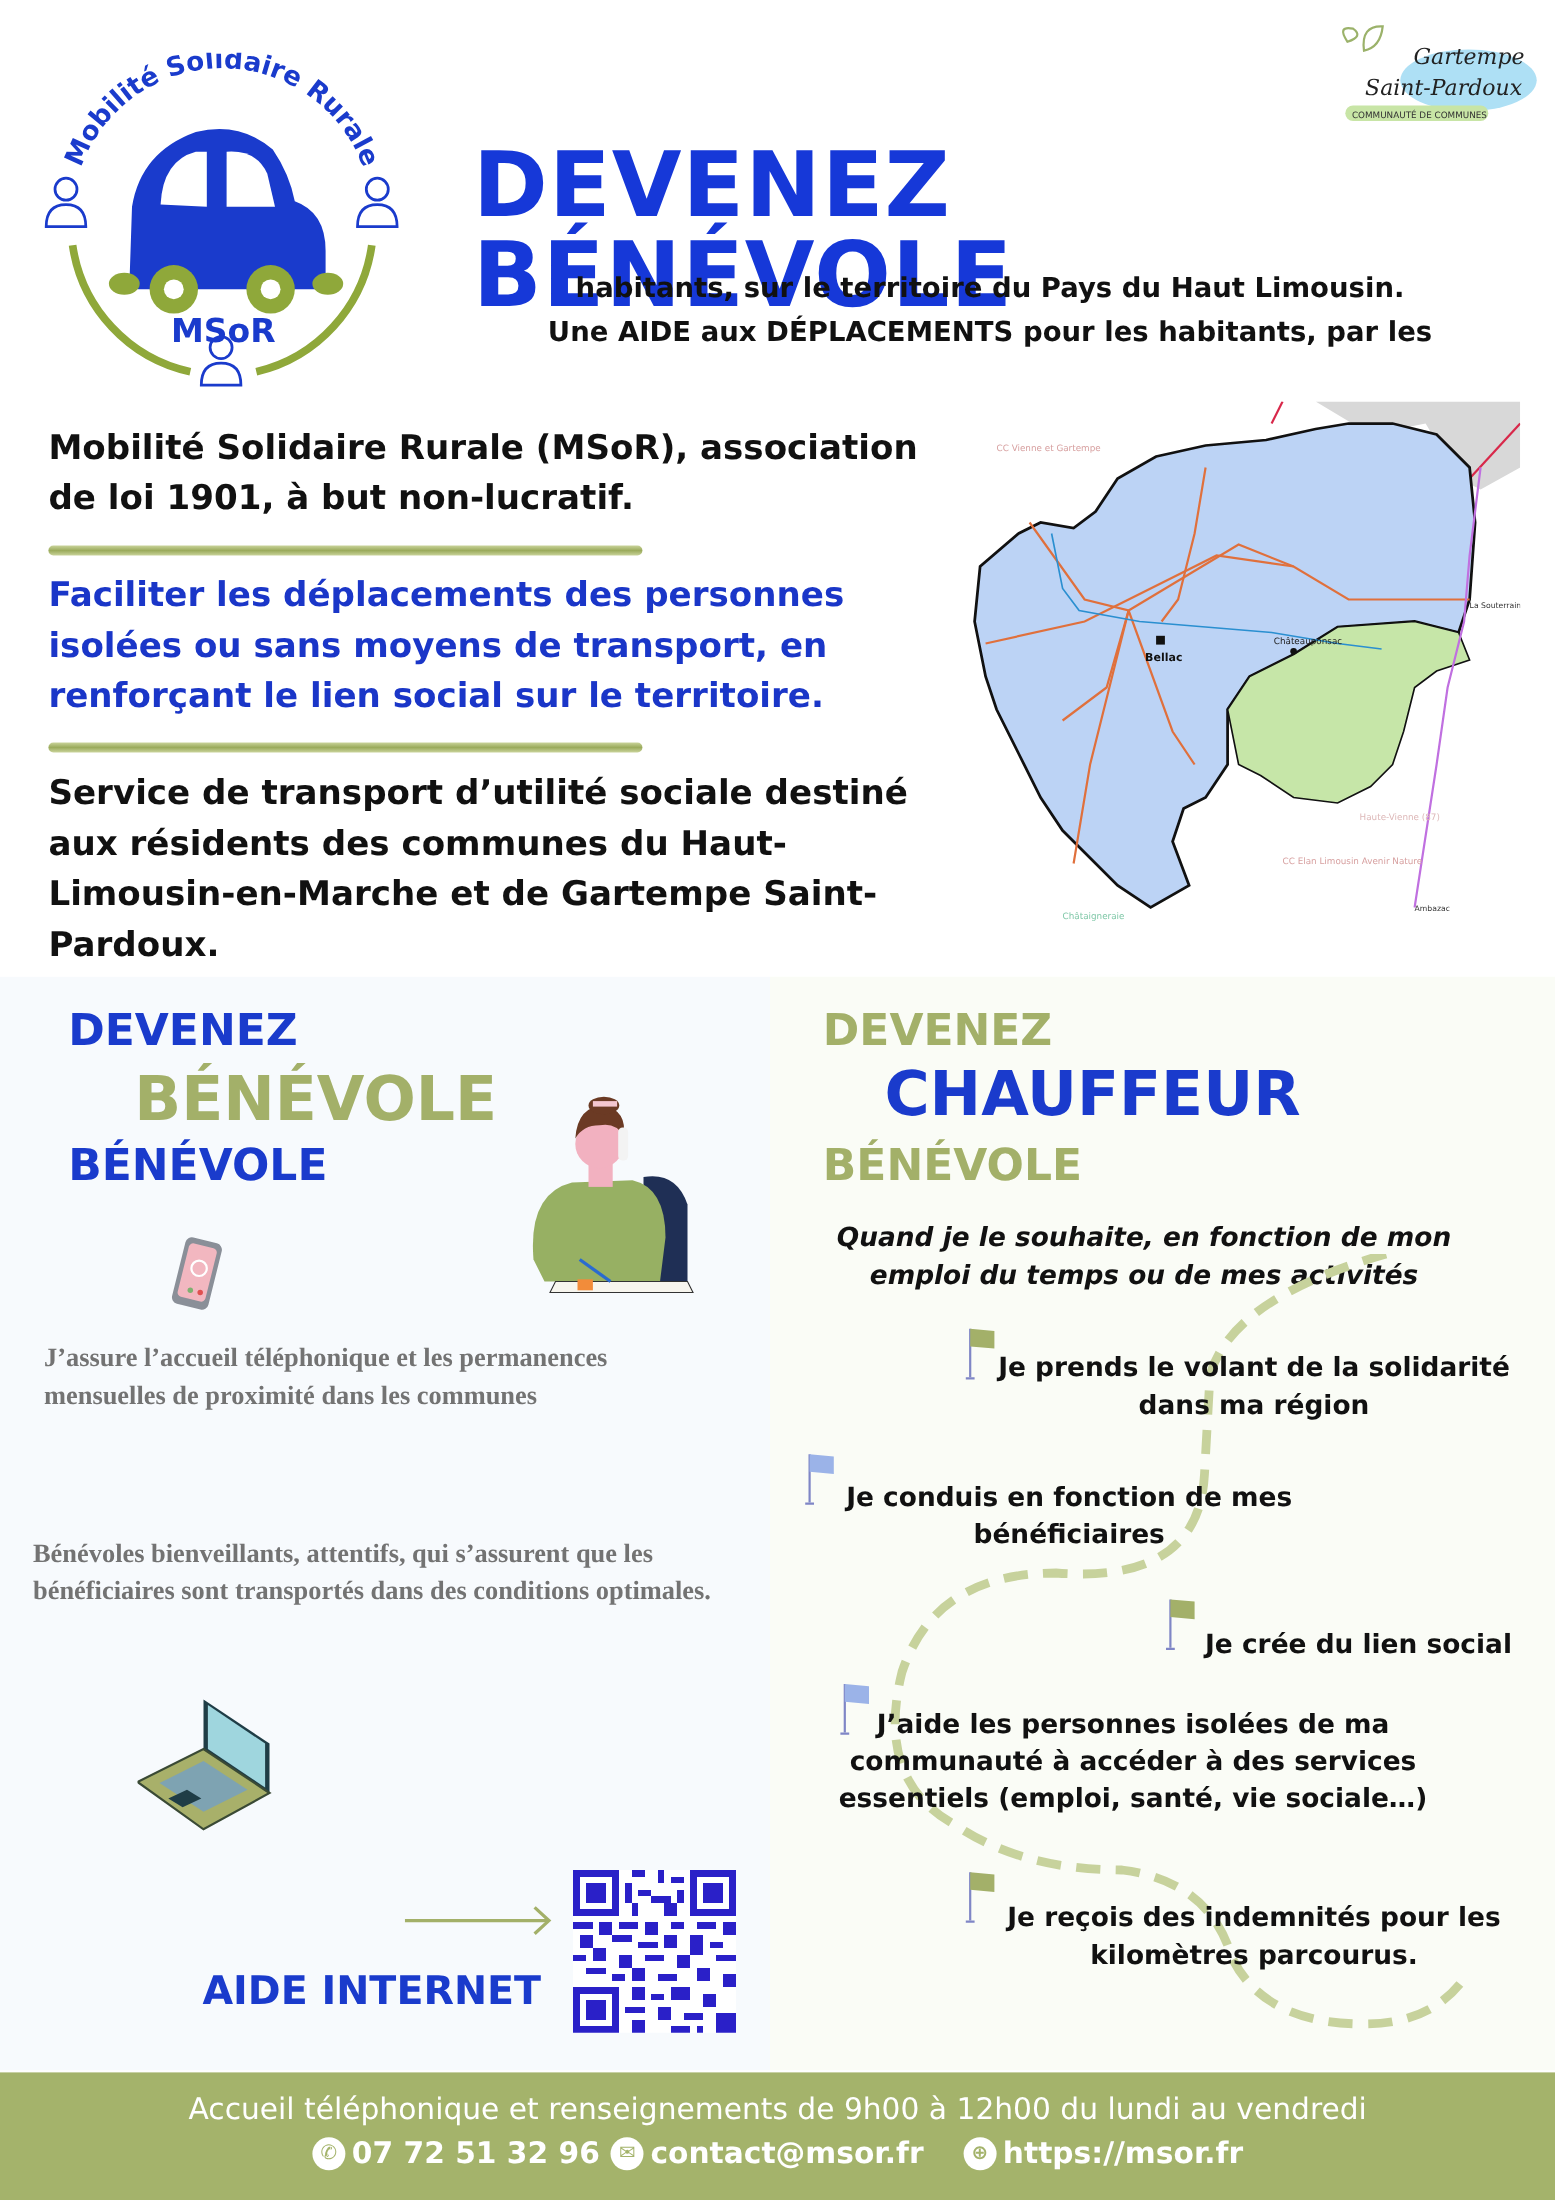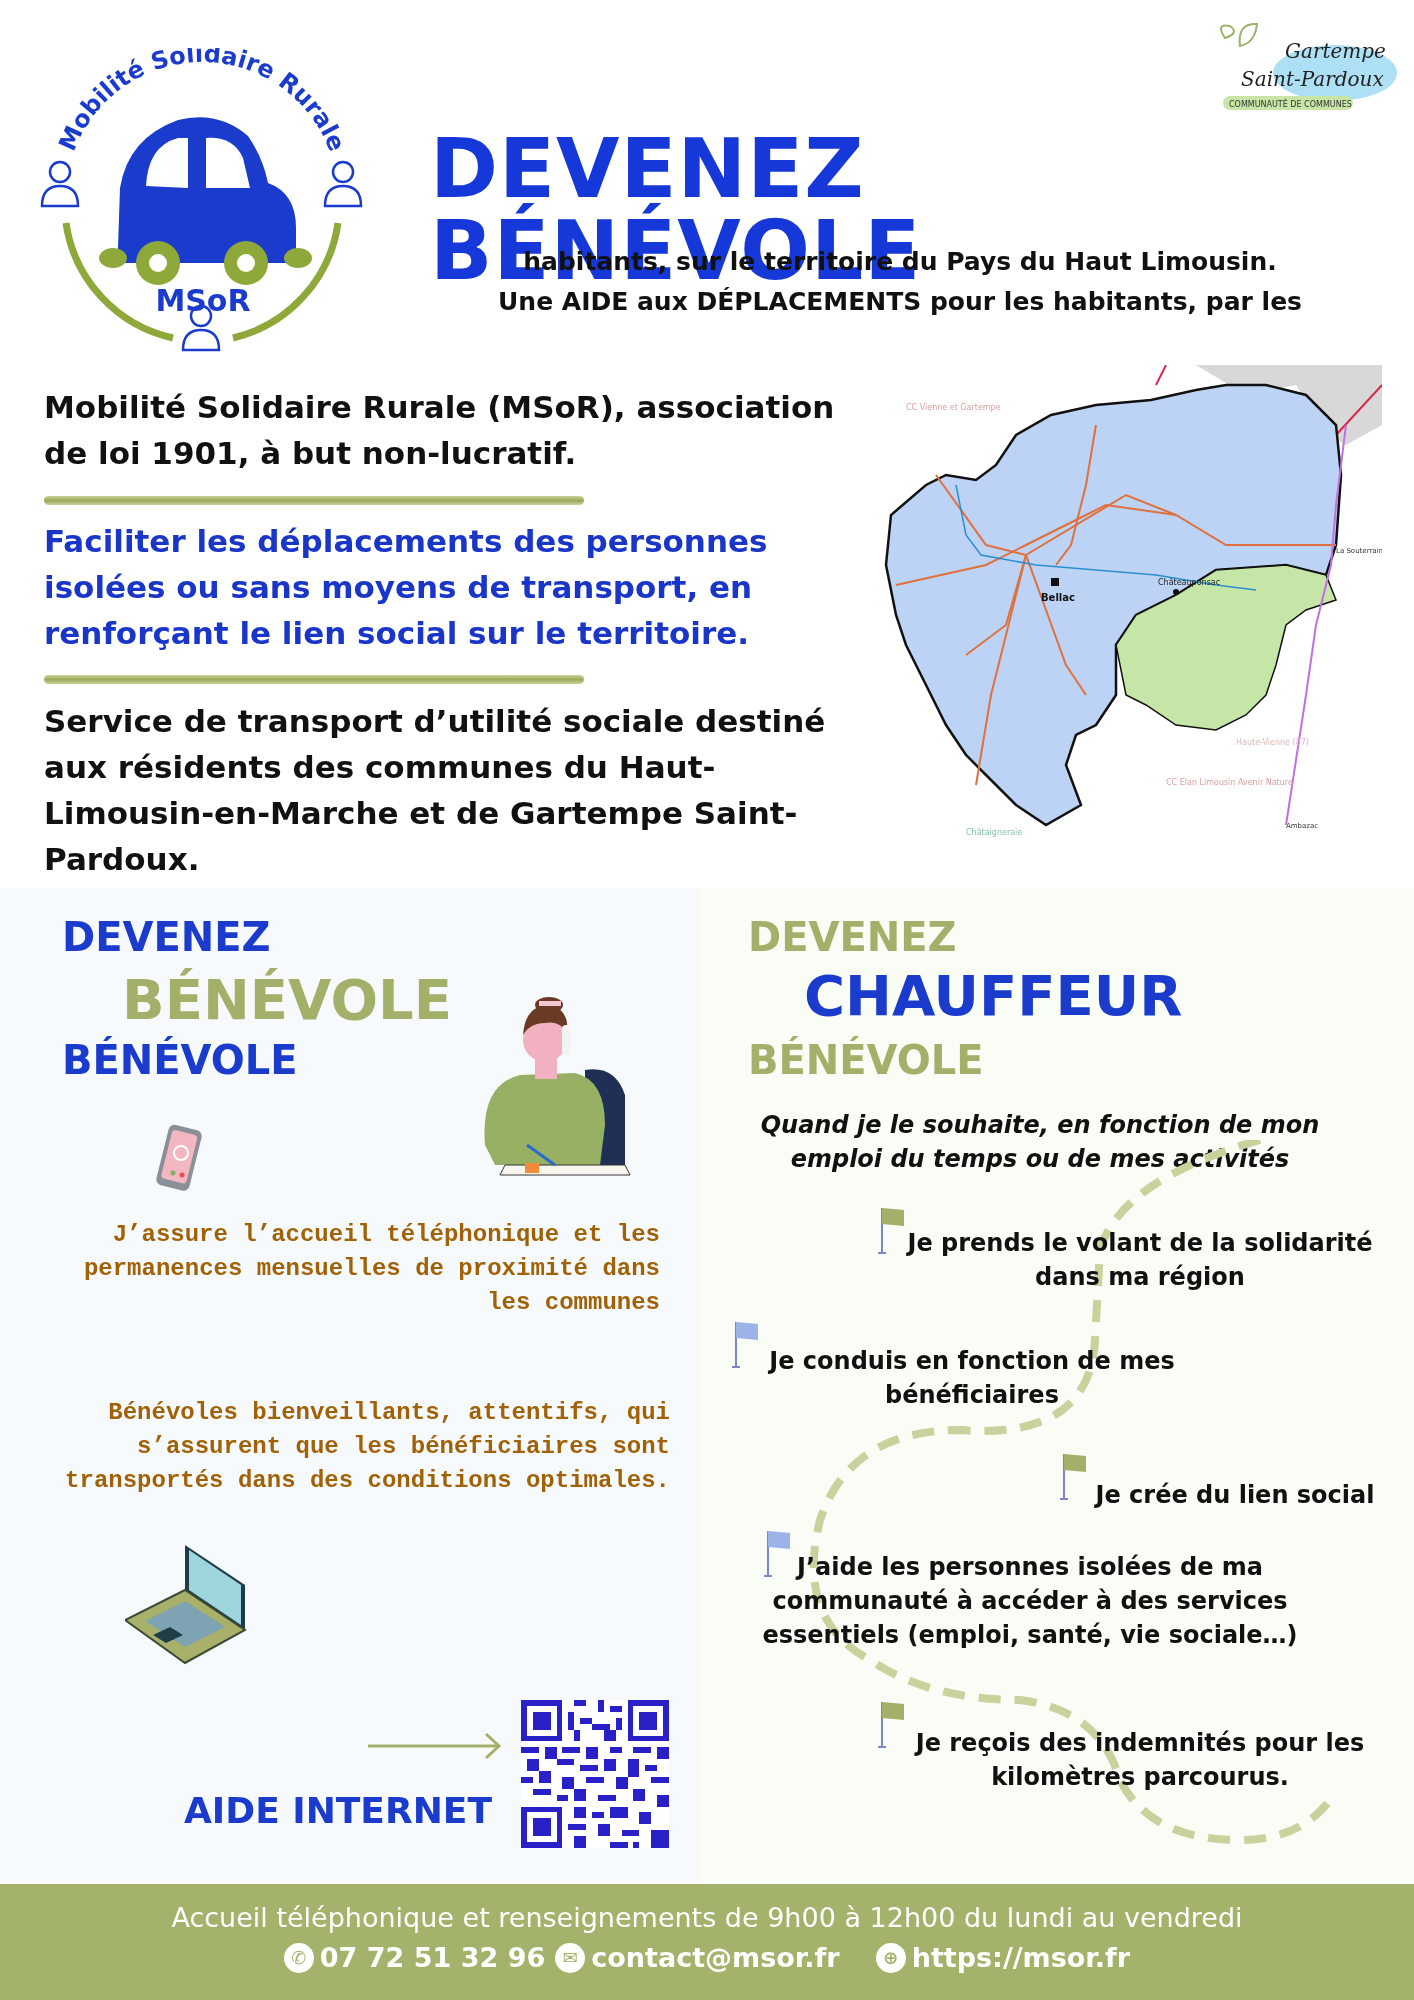--- a/index.html
+++ b/index.html
@@ -42,21 +42,21 @@
   .green { color: #a3b069; }
 
   .ref-devenez { left: 62px; top: 917px; font-size: 40px; }
   .ref-referent { left: 122px; top: 972px; font-size: 56px; }
   .ref-benevole { left: 62px; top: 1040px; font-size: 40px; }
 
   .ch-devenez { left: 748px; top: 917px; font-size: 40px; }
   .ch-chauffeur { left: 804px; top: 968px; font-size: 56px; }
   .ch-benevole { left: 748px; top: 1040px; font-size: 40px; }
 
-  .centered-txt { text-align: right; font-family: Liberation Mono, monospace; font-weight: bold; font-size: 24px; line-height: 34px; color: #a16207; }
+  .centered-txt { text-align: left; font-family: Liberation Serif, serif; font-weight: bold; font-size: 24px; line-height: 34px; color: #737373; }
   .ref-text1 { left: 40px; top: 1218px; width: 620px; }
   .ref-text2 { left: 30px; top: 1396px; width: 640px; }
 
   .woman { left: 465px; top: 995px; width: 190px; height: 200px; }
   .phone { left: 150px; top: 1123px; width: 60px; height: 70px; }
   .laptop { left: 125px; top: 1535px; width: 130px; height: 130px; }
 
   .arrow { left: 368px; top: 1730px; width: 135px; height: 30px; }
   .site-label { left: 184px; top: 1790px; font-family: "DejaVu Sans", sans-serif; font-weight: bold; font-size: 36px; color: #1a3bcc; }
   .qr { left: 520px; top: 1700px; width: 150px; height: 148px; }

